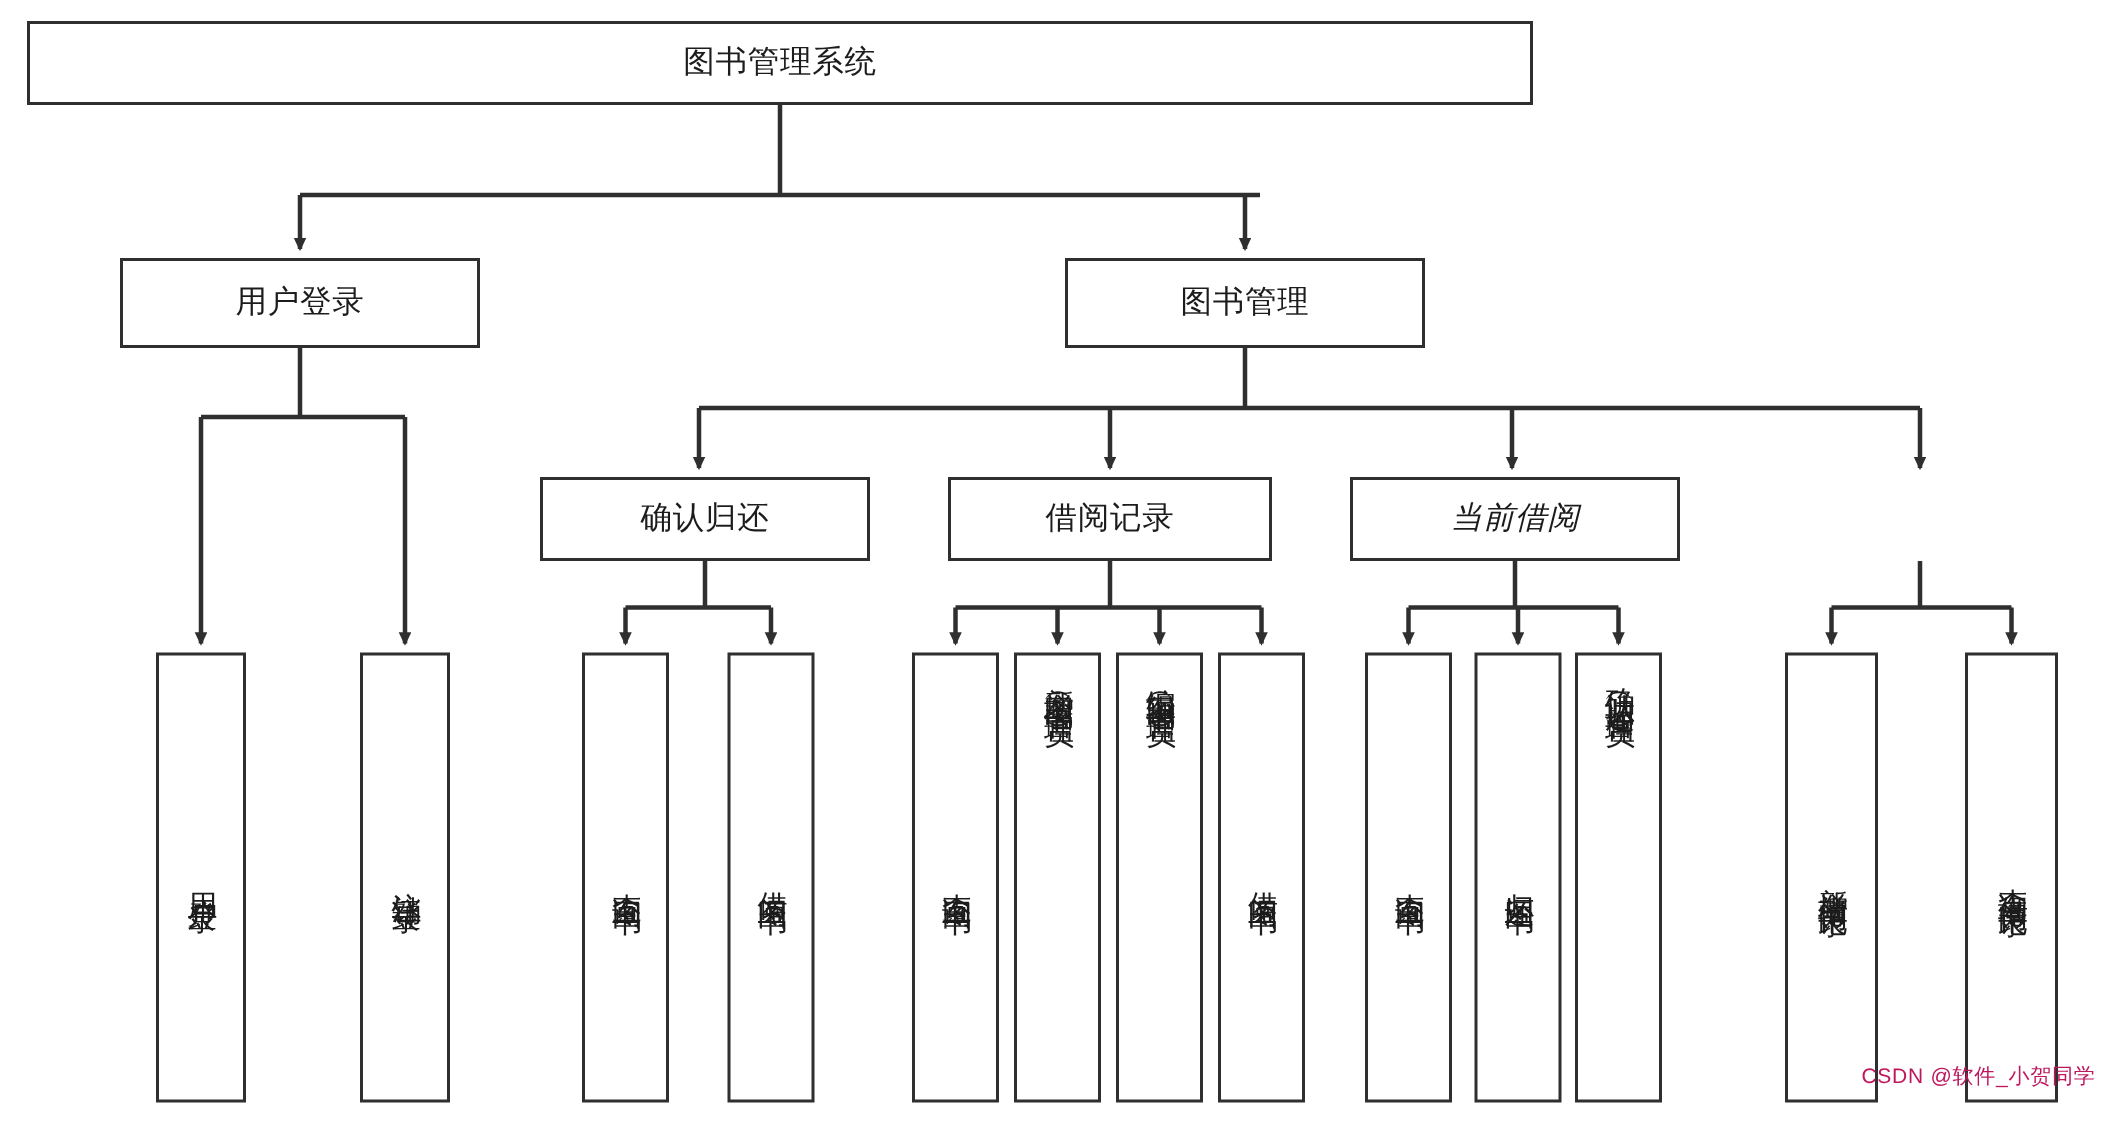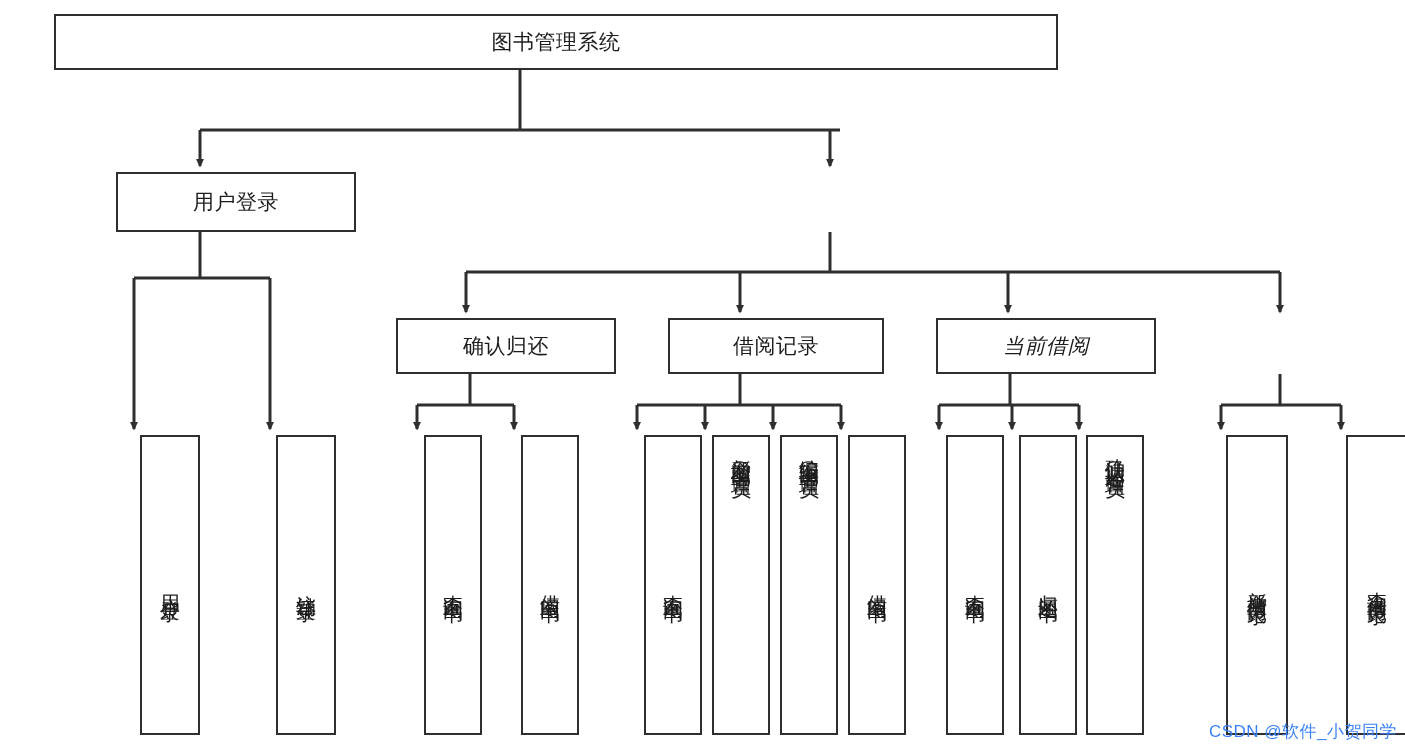--- a/index.html
+++ b/index.html
@@ -28,21 +28,20 @@
   }
   .node-box {
     position: absolute;
     box-sizing: border-box;
     border: 2.5px solid #2f2f2f;
     background: #ffffff;
     display: flex;
     align-items: center;
     justify-content: center;
     color: #1a1a1a;
-    margin-left: 36px;
   }
   .node-label {
     font-size: 21px;
     line-height: 1.15;
     letter-spacing: 0.5px;
     white-space: nowrap;
     color: #1c1c1c;
   }
   
   .node-box.vertical {
@@ -57,23 +56,23 @@
     letter-spacing: 3px;
     font-size: 20px;
   }
   .node-box.vertical.centered {
     align-items: center;
     padding-top: 0;
   }
   .watermark {
     position: absolute;
     right: 8px;
-    bottom: 4px;
-    font-size: 17px;
-    color: #3b82f6;
+    bottom: 20px;
+    font-size: 14px;
+    color: #be185d;
     letter-spacing: 0.5px;
     white-space: nowrap;
     pointer-events: none;
   }
 </style>
 </head>
 <body>
 
 <div id="diagram-root">
 
@@ -127,20 +126,23 @@
     </g>
   </svg>
 
   <div class="node-box" style="left:18px; top:14px; width:1004px; height:56px;">
     <span class="node-label">图书管理系统</span>
   </div>
 
   <div class="node-box" style="left:80px; top:172px; width:240px; height:60px;">
     <span class="node-label">用户登录</span>
   </div>
+  <div class="node-box" style="left:710px; top:172px; width:240px; height:60px;">
+    <span class="node-label">图书管理</span>
+  </div>
 
   <div class="node-box" style="left:360px; top:318px; width:220px; height:56px;">
     <span class="node-label">确认归还</span>
   </div>
   <div class="node-box" style="left:632px; top:318px; width:216px; height:56px;">
     <span class="node-label">借阅记录</span>
   </div>
   <div class="node-box" style="left:900px; top:318px; width:220px; height:56px;font-style:italic;">
     <span class="node-label">当前借阅</span>
   </div>

